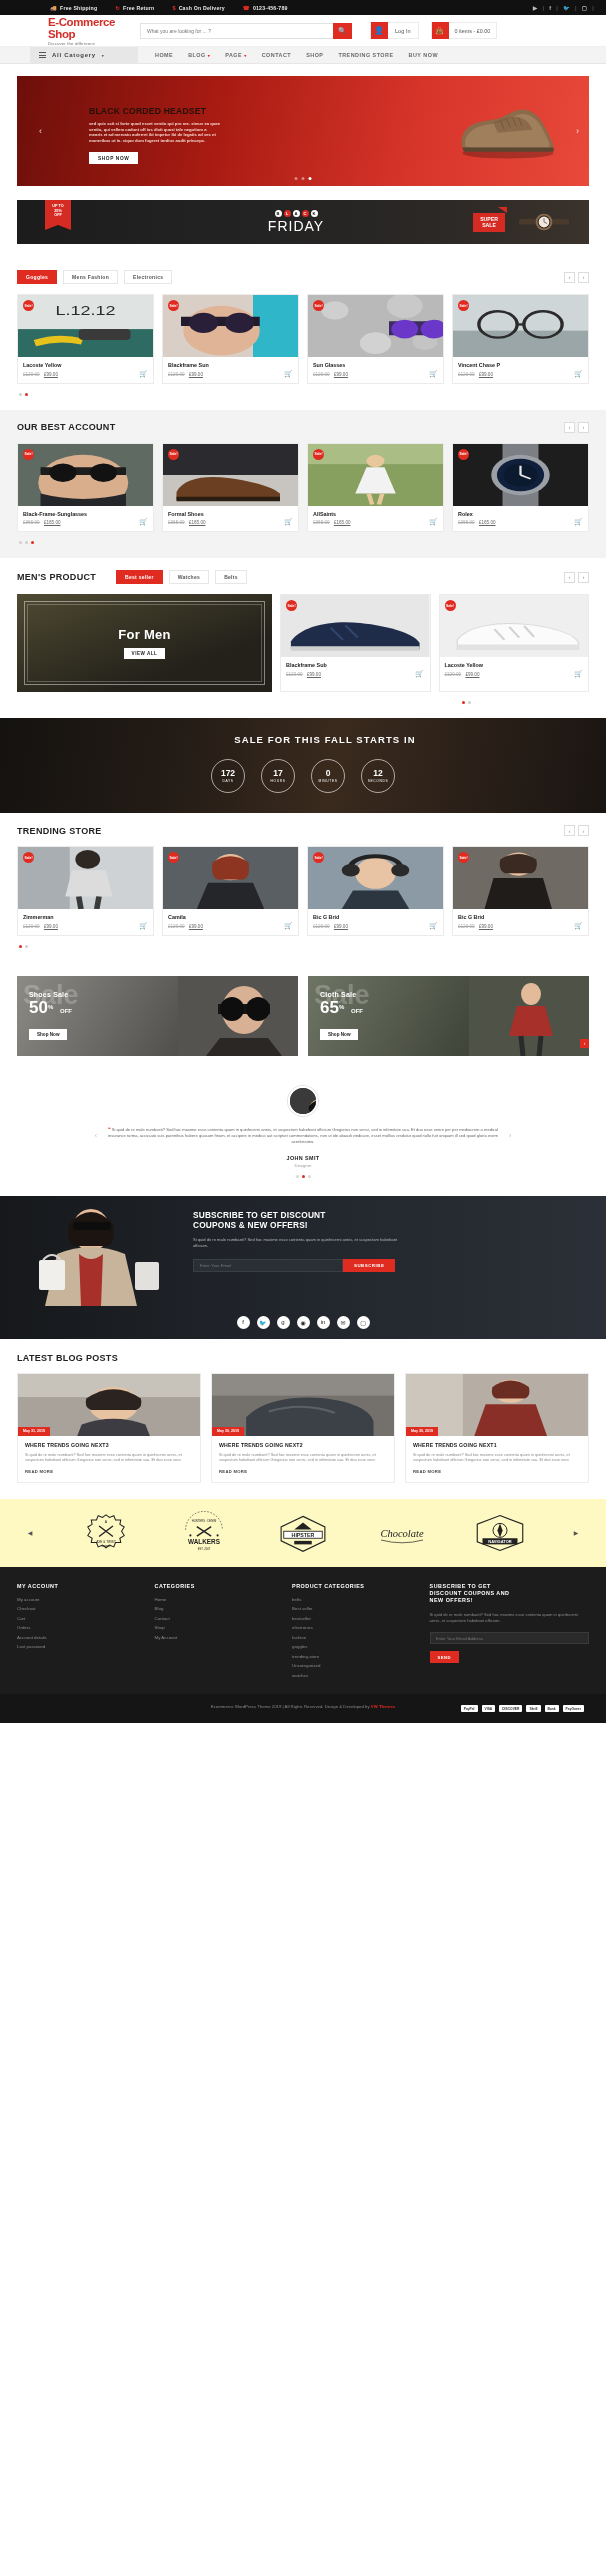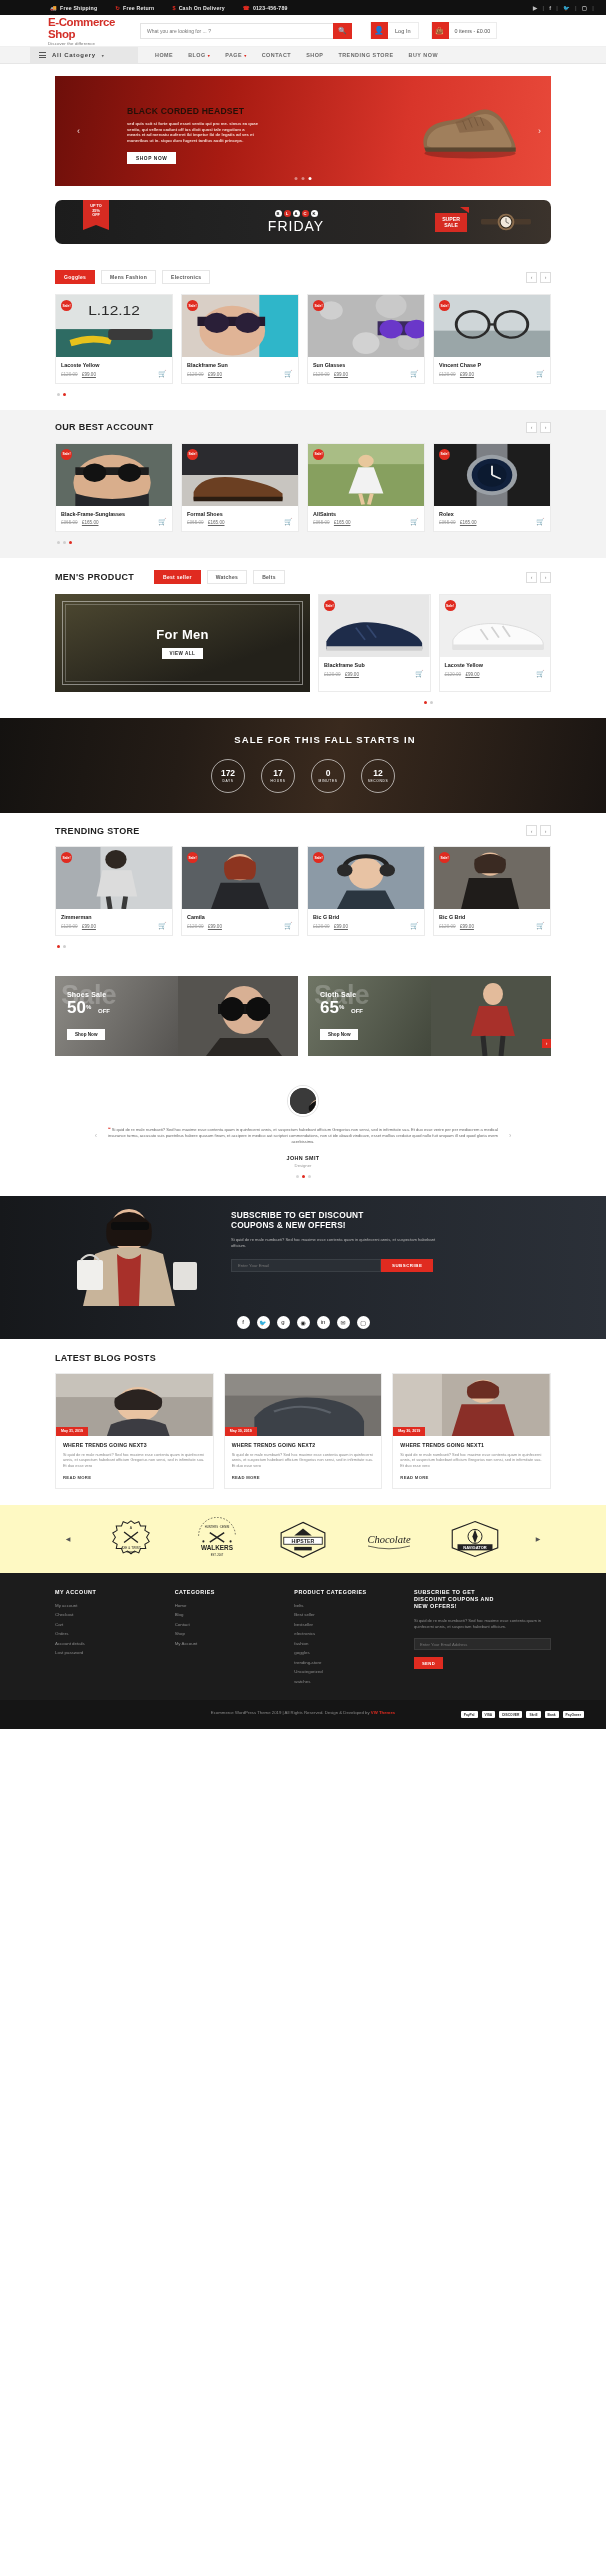--- a/index.html
+++ b/index.html
@@ -4,21 +4,21 @@
 <style>
   * { box-sizing: border-box; margin: 0; padding: 0; }
   body {
     width: 606px;
     font-family: "Liberation Sans", sans-serif;
     background: #ffffff;
     color: #333;
     font-size: 10px;
   }
   .wrap { width: 606px; margin: 0 auto; }
-  .container { width: 496px; margin: 0 auto; }
+  .container { width: 572px; margin: 0 auto; }
 
   
   .topbar {
     background: #111111;
     color: #e8e8e8;
     height: 15px;
     display: flex;
     align-items: center;
     padding: 0 12px;
     font-size: 5.2px;
@@ -158,21 +158,20 @@
   .hero-dots b.on { background: #fff; }
 
   
   .bf-sec { padding: 14px 0; background: #fff; }
   .bf {
     height: 44px;
     background: linear-gradient(90deg, #1c1c1c 0%, #232323 40%, #2a2725 70%, #3b332c 100%);
     position: relative;
     display: flex; align-items: center; justify-content: center;
     overflow: hidden;
-    border-radius: 7px;
   }
   .bf-ribbon {
     position: absolute; left: 28px; top: 0;
     width: 26px; background: #d62b22;
     color: #fff; text-align: center;
     font-size: 3.8px; font-weight: bold; line-height: 4.6px;
     padding: 4px 0 7px;
   }
   .bf-ribbon:after {
     content:""; position:absolute; bottom:-5px; left:0;

